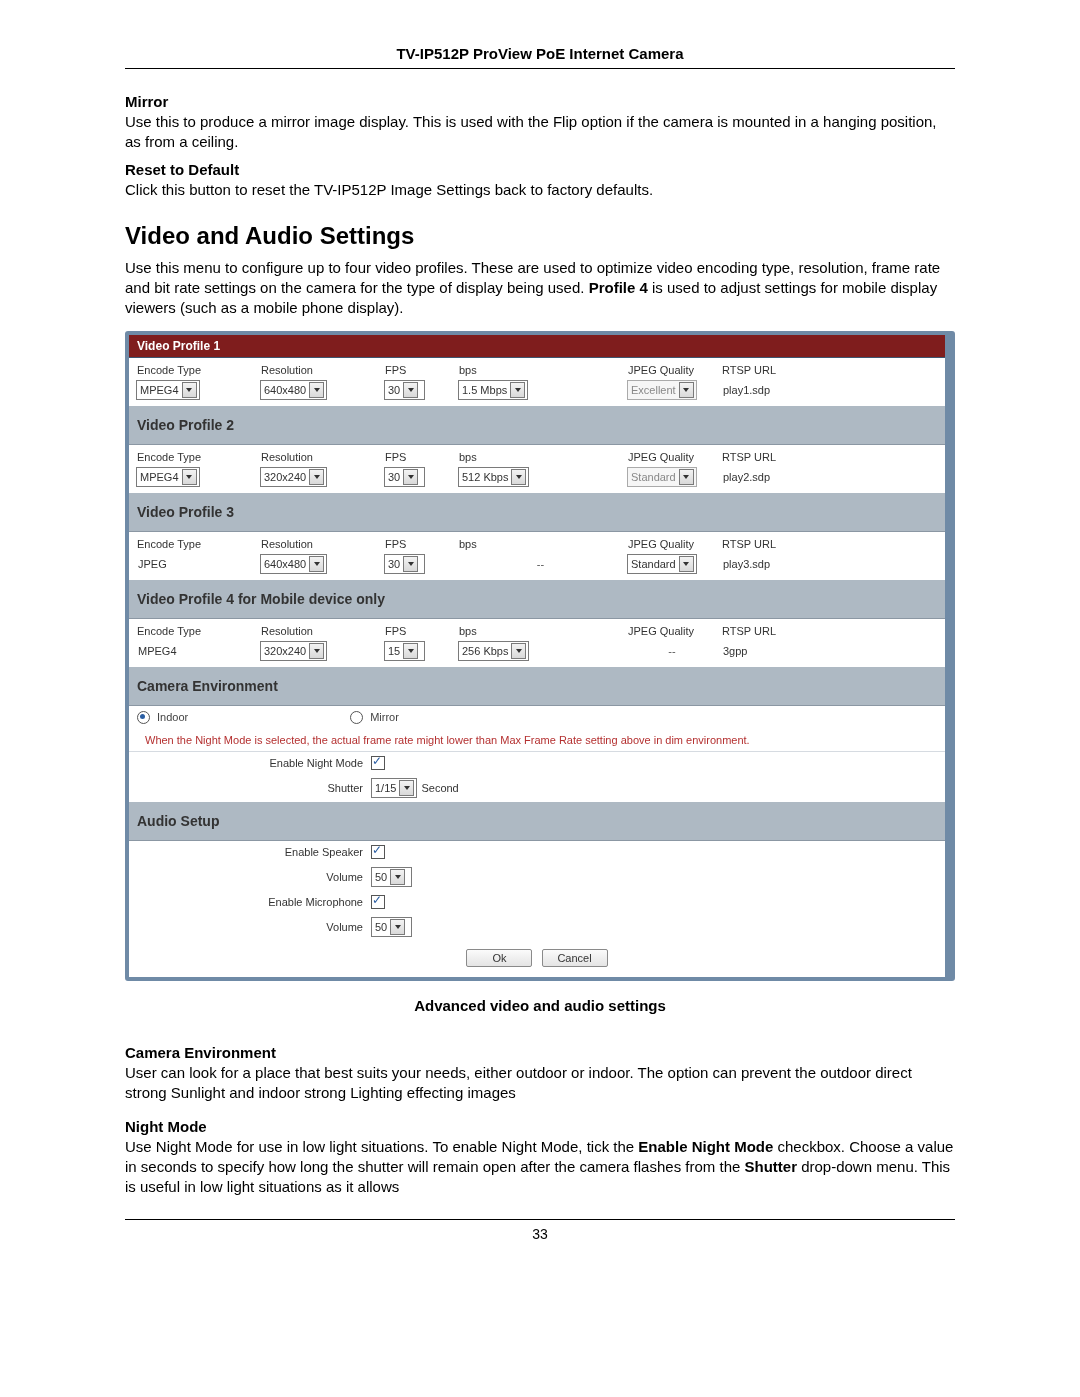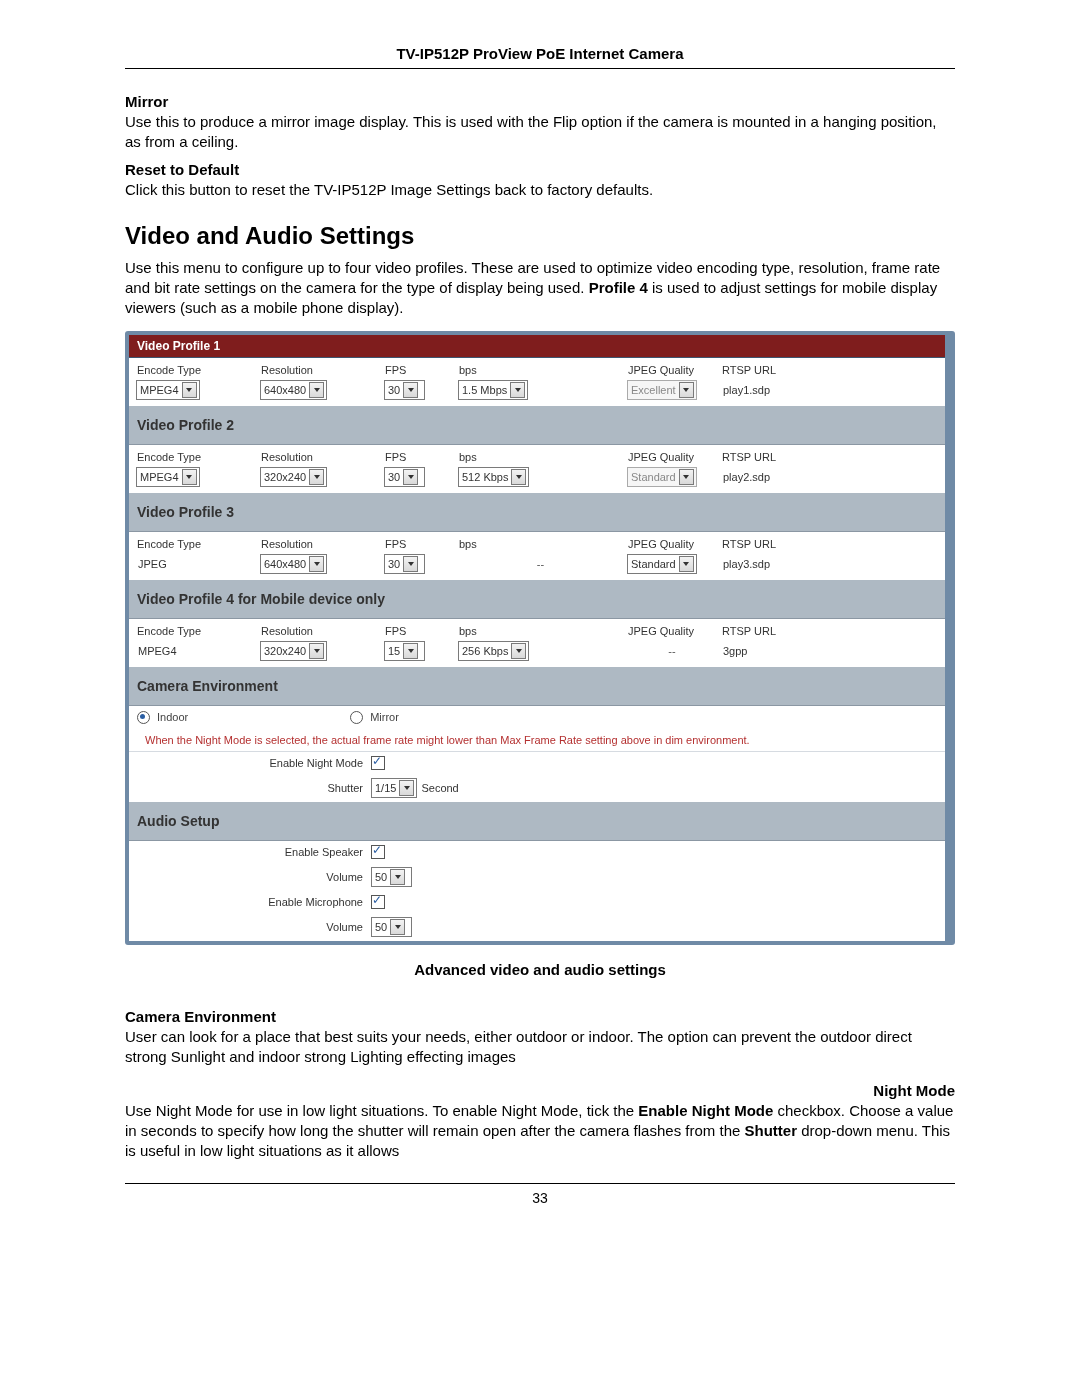--- a/index.html
+++ b/index.html
@@ -232,28 +232,32 @@
         <span class="checkbox checked"></span>
       </div>
       <div class="form-row">
         <div class="lbl">Volume</div>
         <span class="sel">
             <span>50</span>
             <span class="arrow"></span>
           </span>
       </div>
 
+      <div class="btnbar">
+        <span class="btn">Ok</span>
+        <span class="btn">Cancel</span>
+      </div>
     </div>
 
     <div class="caption-center">Advanced video and audio settings</div>
 
     <div class="section-head">Camera Environment</div>
     <div class="body-text">User can look for a place that best suits your needs, either outdoor or indoor. The option can prevent the outdoor direct strong Sunlight and indoor strong Lighting effecting images</div>
 
-    <div class="section-head" style="margin-top:14px;text-align:right;">Night Mode</div>
+    <div class="section-head" style="margin-top:14px;">Night Mode</div>
     <div class="body-text">
       <span>Use Night Mode for use in low light situations. To enable Night Mode, tick the </span><b>Enable Night Mode</b><span> checkbox. Choose a value in seconds to specify how long the shutter will remain open after the camera flashes from the </span><b>Shutter</b><span> drop-down menu. This is useful in low light situations as it allows</span>
     </div>
 
     <hr class="hr-bottom">
     <div class="page-num">33</div>
   </div>
 </div>
 
 </body></html>

